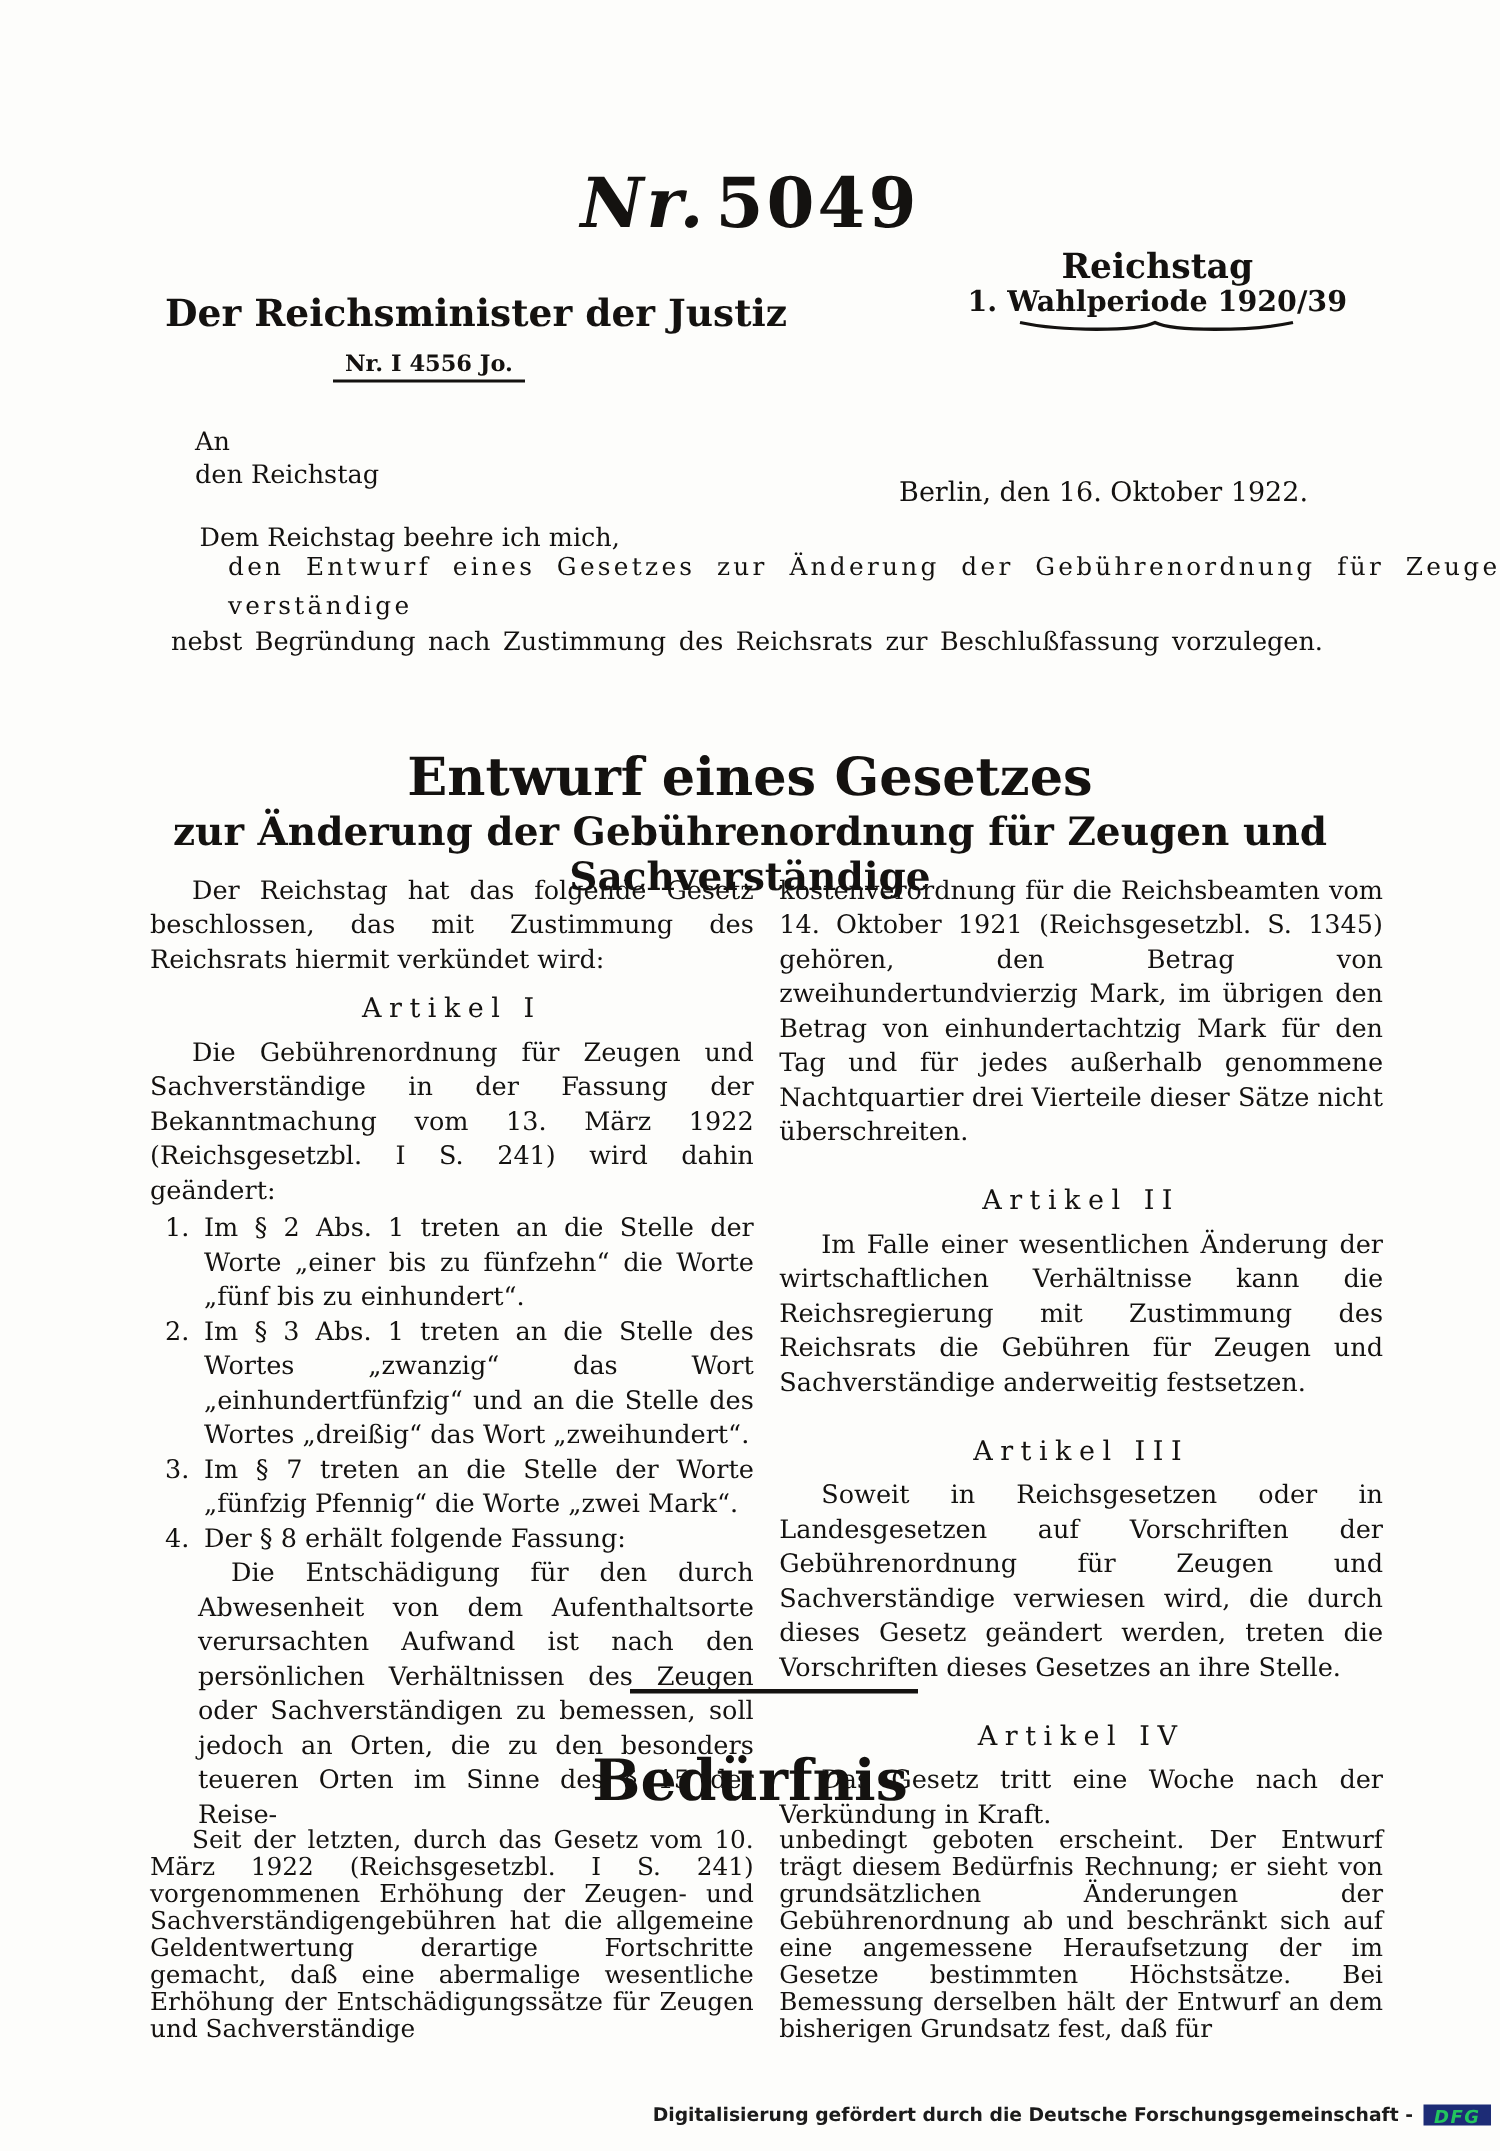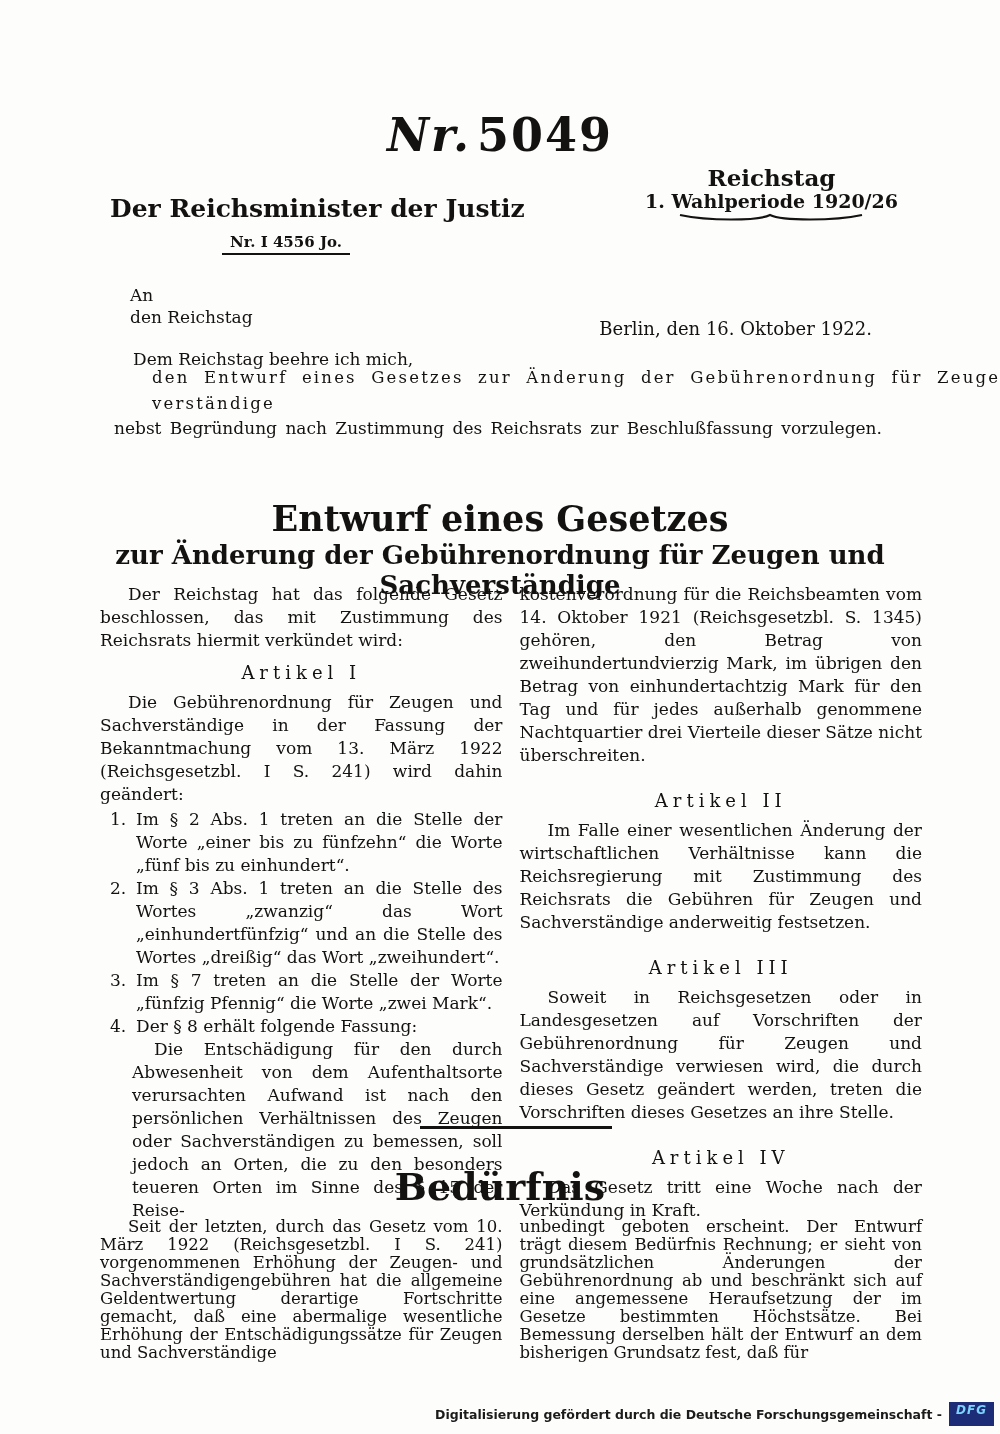--- a/index.html
+++ b/index.html
@@ -97,37 +97,37 @@
   .cols-begr .col { font-size:16.5px; line-height:18px; }
 
   
   .footer {
     position:absolute; top:1402px; right:6px;
     display:flex; align-items:center; gap:7px;
     font-family:"DejaVu Sans", sans-serif; font-weight:bold;
     font-size:12.5px; color:#1b1b1b;margin-left:12px;
   }
   .dfg-logo {
-    background:#1d2c76; color:#7dd3fc;
+    background:#1d2c76; color:#22c55e;
     font-style:italic; font-weight:bold; font-size:12px;
-    padding:2px 7px 10px 7px; letter-spacing:1px; line-height:1;
+    padding:2px 7px 0 7px; letter-spacing:1px; line-height:1;
   }
 </style>
 </head>
 <body>
 
 <div class="page">
 
   <div class="doc-number">
     <span class="nr">Nr.</span><span>5049</span>
   </div>
 
   <div class="header-right">
     <div class="reichstag">Reichstag</div>
-    <div class="periode">1. Wahlperiode 1920/26</div>
+    <div class="periode">1. Wahlperiode 1920/39</div>
     <svg width="186" height="10" viewBox="0 0 186 10">
       <path d="M2,3 C30,9 80,9 92,3 C104,9 156,9 184,3" stroke="#141210" stroke-width="2.2" fill="none"></path>
     </svg>
   </div>
 
   <div class="minister">Der Reichsminister der Justiz</div>
   <div class="ref-number">Nr. I 4556 Jo.</div>
 
   <div class="address">
     <div>An</div>

